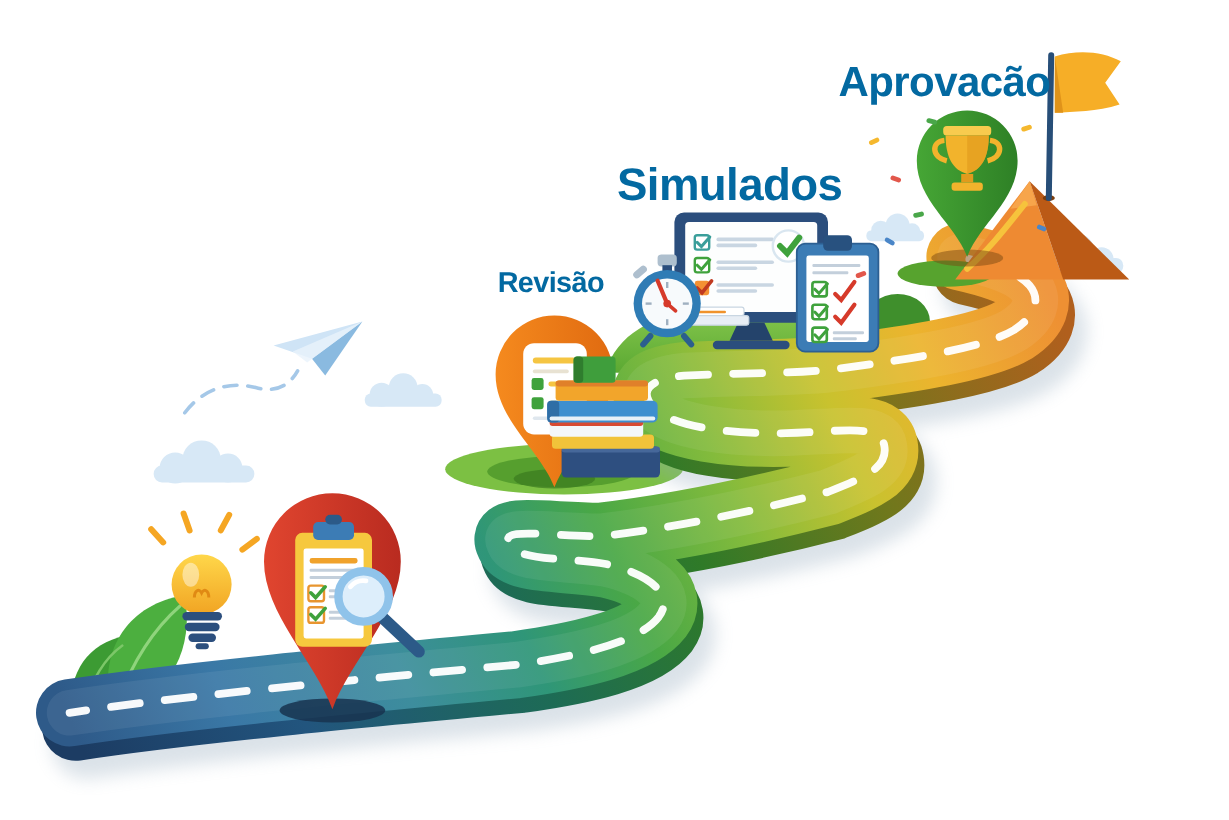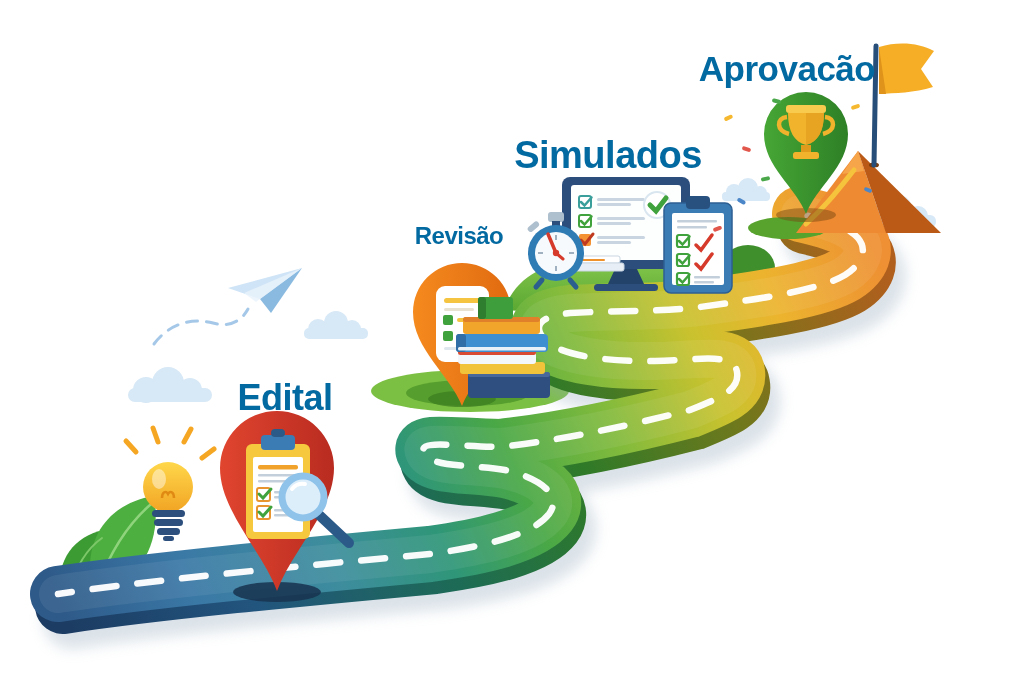--- a/index.html
+++ b/index.html
@@ -300,18 +300,17 @@
       <rect x="742" y="147" width="9" height="4" rx="2" fill="#e2574b" transform="rotate(18 746 149)"></rect>
       <rect x="761" y="177" width="9" height="4" rx="2" fill="#4aa74a" transform="rotate(-12 765 179)"></rect>
       <rect x="737" y="199" width="9" height="4" rx="2" fill="#4a86c8" transform="rotate(30 741 201)"></rect>
       <rect x="713" y="227" width="9" height="4" rx="2" fill="#e2574b" transform="rotate(-20 717 229)"></rect>
       <rect x="772" y="99" width="9" height="4" rx="2" fill="#4aa74a" transform="rotate(14 776 101)"></rect>
       <rect x="851" y="105" width="9" height="4" rx="2" fill="#f5b82e" transform="rotate(-18 855 107)"></rect>
       <rect x="864" y="188" width="8" height="4" rx="2" fill="#4a86c8" transform="rotate(22 868 190)"></rect>
     </g>
   </svg>
 
-  <div class="step-label lbl-edital">Edital</div>
   <div class="step-label lbl-revisao">Revisão</div>
   <div class="step-label lbl-simulados">Simulados</div>
   <div class="step-label lbl-aprovacao">Aprovacão</div>
 
 </div>
 
 </body></html>

